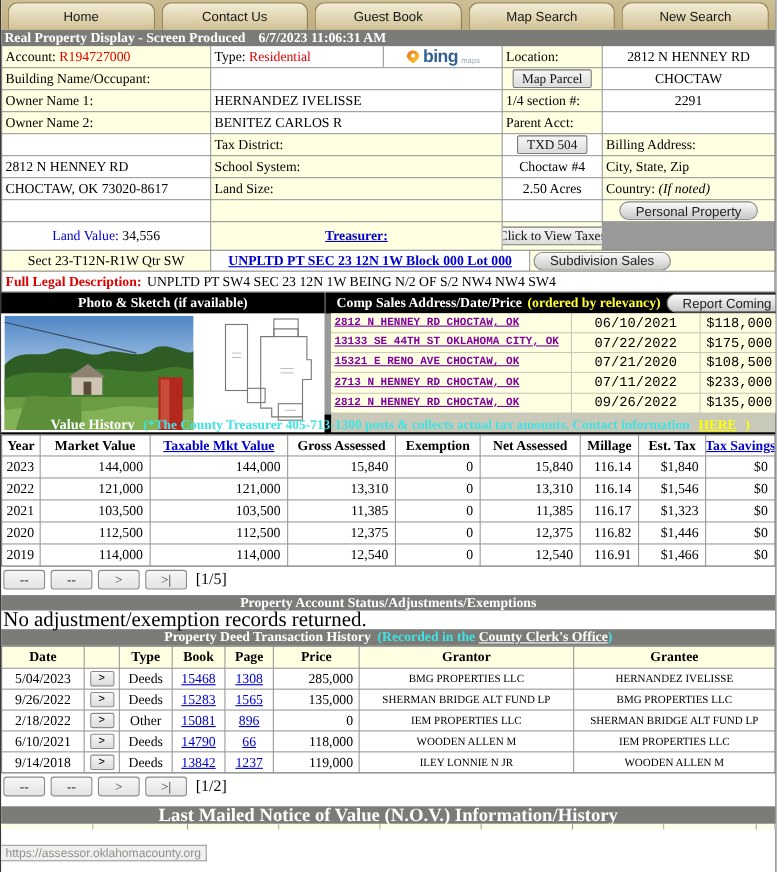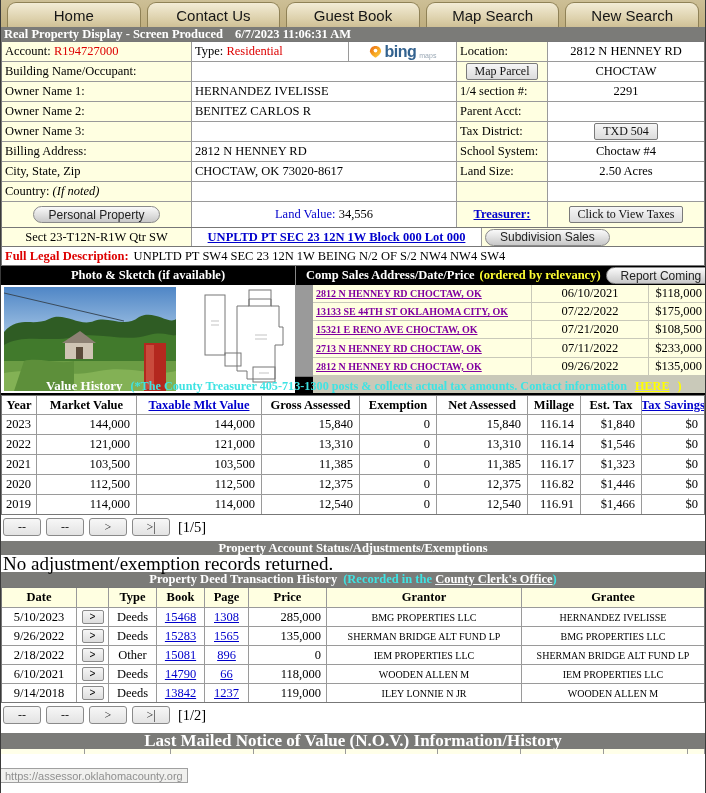--- a/index.html
+++ b/index.html
@@ -5,21 +5,21 @@
   * { box-sizing: border-box; margin: 0; padding: 0; }
   body { background:#fff; font-family:"Liberation Serif", serif; }
   .page { width:706px; height:793px; position:relative; background:#fff;
           border-left:1px solid #3a3a3a; border-right:1px solid #3a3a3a; overflow:hidden; }
 
   
   .tabbar { height:27px; background:linear-gradient(#cdbf96,#bfae7e); display:flex; padding:2px 6px 0 6px; gap:6px; }
   .tab { flex:1; border:1px solid #8f8156; border-bottom:none; border-radius:9px 9px 0 0;
          background:linear-gradient(#f3ecd6,#ddd1ac 65%,#cfc096);
          display:flex; align-items:center; justify-content:center;
-         font-family:"Liberation Sans",sans-serif; font-size:15px; color:#161616; cursor:pointer; }
+         font-family:"Liberation Sans",sans-serif; font-size:12px; color:#161616; cursor:pointer; }
 
   
   .graybar { background:#7b7b78; color:#fff; font-weight:bold; font-size:12.5px; display:flex; align-items:center; }
   .titlebar { height:14px; padding-left:3px; gap:12px; }
   .centerbar { justify-content:center; }
 
   
   .infogrid { display:grid; grid-template-columns:189px 264px 90px 1fr;
               grid-template-rows:repeat(8,19px) 25px; gap:1px; background:#9a9a9a;
               border:1px solid #777; height:187px; }
@@ -49,22 +49,22 @@
   .legalrow { height:19px; border:1px solid #777; border-top:none; display:flex; align-items:center;
               padding-left:3px; font-size:12.5px; gap:5px; background:#fff; white-space:nowrap; }
   .redbold { color:#dd0000; font-weight:bold; }
 
   
   .photohdr { display:grid; grid-template-columns:294px 1fr; gap:1px; background:#888; height:19px; }
   .blackcell { background:#000; color:#fff; font-weight:bold; font-size:12.5px; display:flex;
                align-items:center; justify-content:center; gap:5px; white-space:nowrap; }
   .blackcell.left2 { justify-content:flex-start; padding-left:10px; }
   .yellownote { color:#ffff33; font-weight:bold; }
-  .contentrow { display:grid; grid-template-columns:294px 1fr; gap:18px; background:#9a9a9a; height:92px;
-                border-bottom:1px solid #777; }
+  .contentrow { display:grid; grid-template-columns:294px 1fr; gap:6px; background:#9a9a9a; height:92px;
+                border-bottom:1px solid #777;font-family:Liberation Mono, monospace; }
   .photocell { background:#fff; display:flex; align-items:flex-start; padding:2px 4px 2px 3px; justify-content:space-between; }
   .compgrid { background:#c9c9b9; display:grid; grid-template-rows:repeat(6,1fr); gap:1px; }
   .crow { display:grid; grid-template-columns:218px 116px 1fr; gap:1px; background:#c9c9b9; }
   .ccell { background:#ffffe1; display:flex; align-items:center; padding:0 3px; overflow:hidden; white-space:nowrap; }
   .addrlink { color:#8000a0; font-weight:bold; font-size:10px; text-decoration:underline; cursor:pointer; }
   .cdate { justify-content:center; font-size:12.5px; }
   .cprice { justify-content:flex-end; font-size:12.5px; }
 
   
   .vhbar { height:18px; background:#000; display:flex; align-items:center; padding-left:45px; gap:8px; white-space:nowrap; }
@@ -171,21 +171,20 @@
     <div class="cell cream">Owner Name 1:</div>
     <div class="cell">HERNANDEZ IVELISSE</div>
     <div class="cell cream">1/4 section #:</div>
     <div class="cell ctr">2291</div>
 
     <div class="cell cream">Owner Name 2:</div>
     <div class="cell">BENITEZ CARLOS R</div>
     <div class="cell cream">Parent Acct:</div>
     <div class="cell ctr"></div>
 
-    <div class="cell cream">Owner Name 3:</div>
     <div class="cell"></div>
     <div class="cell cream">Tax District:</div>
     <div class="cell ctr">
       <button class="btn3d">TXD 504</button>
     </div>
 
     <div class="cell cream">Billing Address:</div>
     <div class="cell">2812 N HENNEY RD</div>
     <div class="cell cream">School System:</div>
     <div class="cell ctr">Choctaw #4</div>
@@ -443,21 +442,21 @@
       <div class="dc hd">Book</div>
       <div class="dc hd">Page</div>
       <div class="dc hd">Price</div>
       <div class="dc hd">Grantor</div>
       <div class="dc hd">Grantee</div>
     </div>
     <div style="display:contents">
       
     
         <div class="drow">
-          <div class="dc">5/10/2023</div>
+          <div class="dc">5/04/2023</div>
           <div class="dc">
             <button class="expandbtn">&gt;</button>
           </div>
           <div class="dc">Deeds</div>
           <div class="dc">
             <span class="link">15468</span>
           </div>
           <div class="dc">
             <span class="link">1308</span>
           </div>

